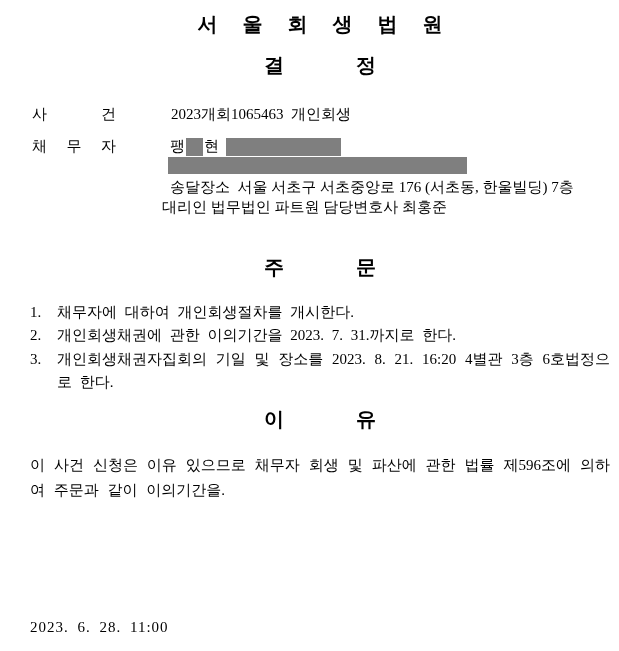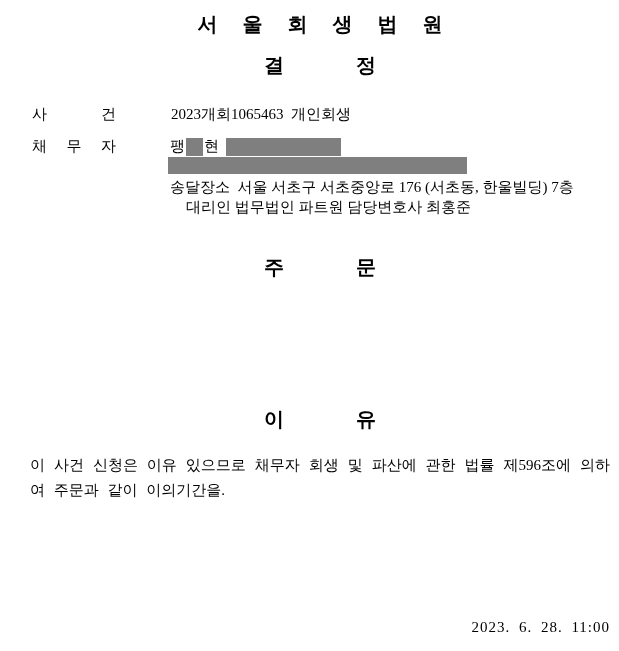--- a/index.html
+++ b/index.html
@@ -93,21 +93,21 @@
   .service-line {
     position: absolute;
     left: 170px;
     top: 179px;
     line-height: 17px;
     white-space: pre;
     font-family: Liberation Serif, serif;
   }
   .attorney-line {
     position: absolute;
-    left: 186px;
+    left: 162px;
     top: 199px;
     line-height: 17px;
     white-space: pre;
   }
 
   
   .order-list {
     position: absolute;
     left: 30px;
     top: 301px;
@@ -136,21 +136,21 @@
     text-align: justify;
     word-spacing: 5px;
   }
 
   
   .decision-datetime {
     position: absolute;
     left: 30px;
     top: 619px;
     width: 580px;
-    text-align: right;
+    text-align: left;
     font-size: 15px;
     letter-spacing: 1px;
     word-spacing: 4px;
   }
 </style>
 </head>
 <body>
 
 <div class="page">
 
@@ -190,20 +190,31 @@
 
   <div class="service-line">송달장소  서울 서초구 서초중앙로 176 (서초동, 한울빌딩) 7층</div>
 
   <div class="attorney-line">대리인 법무법인 파트원 담당변호사 최홍준</div>
 
   <div class="spread-header order-header">
     <span>주</span>
     <span>문</span>
   </div>
 
+  <div class="order-list">
+    <div class="order-item">
+      <span class="order-num">1.</span><span>채무자에 대하여 개인회생절차를 개시한다.</span>
+    </div>
+    <div class="order-item">
+      <span class="order-num">2.</span><span>개인회생채권에 관한 이의기간을 2023. 7. 31.까지로 한다.</span>
+    </div>
+    <div class="order-item">
+      <span class="order-num">3.</span><span>개인회생채권자집회의 기일 및 장소를 2023. 8. 21. 16:20 4별관 3층 6호법정으로 한다.</span>
+    </div>
+  </div>
 
   <div class="spread-header reason-header">
     <span>이</span>
     <span>유</span>
   </div>
 
   <div class="reason-paragraph">이 사건 신청은 이유 있으므로 채무자 회생 및 파산에 관한 법률 제596조에 의하여 주문과 같이 이의기간을.</div>
 
   <div class="decision-datetime">2023. 6. 28. 11:00</div>
 

